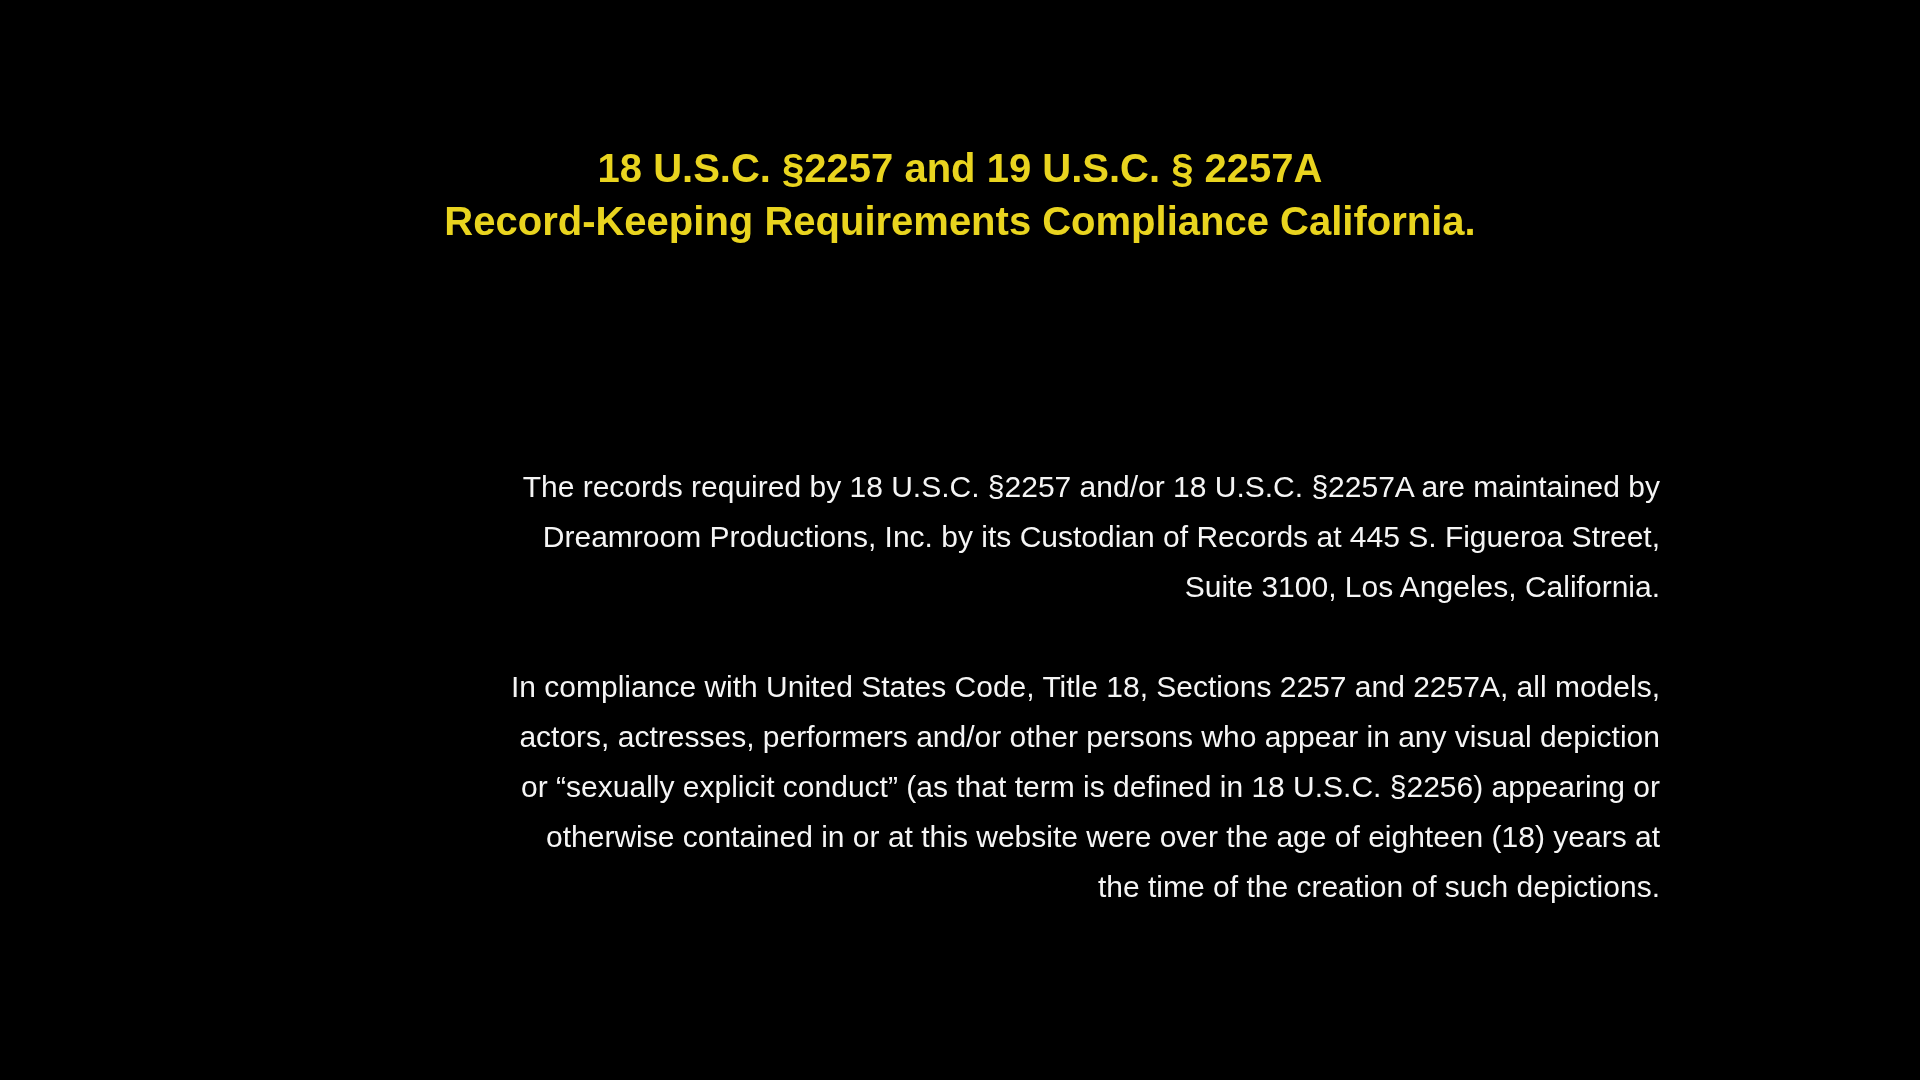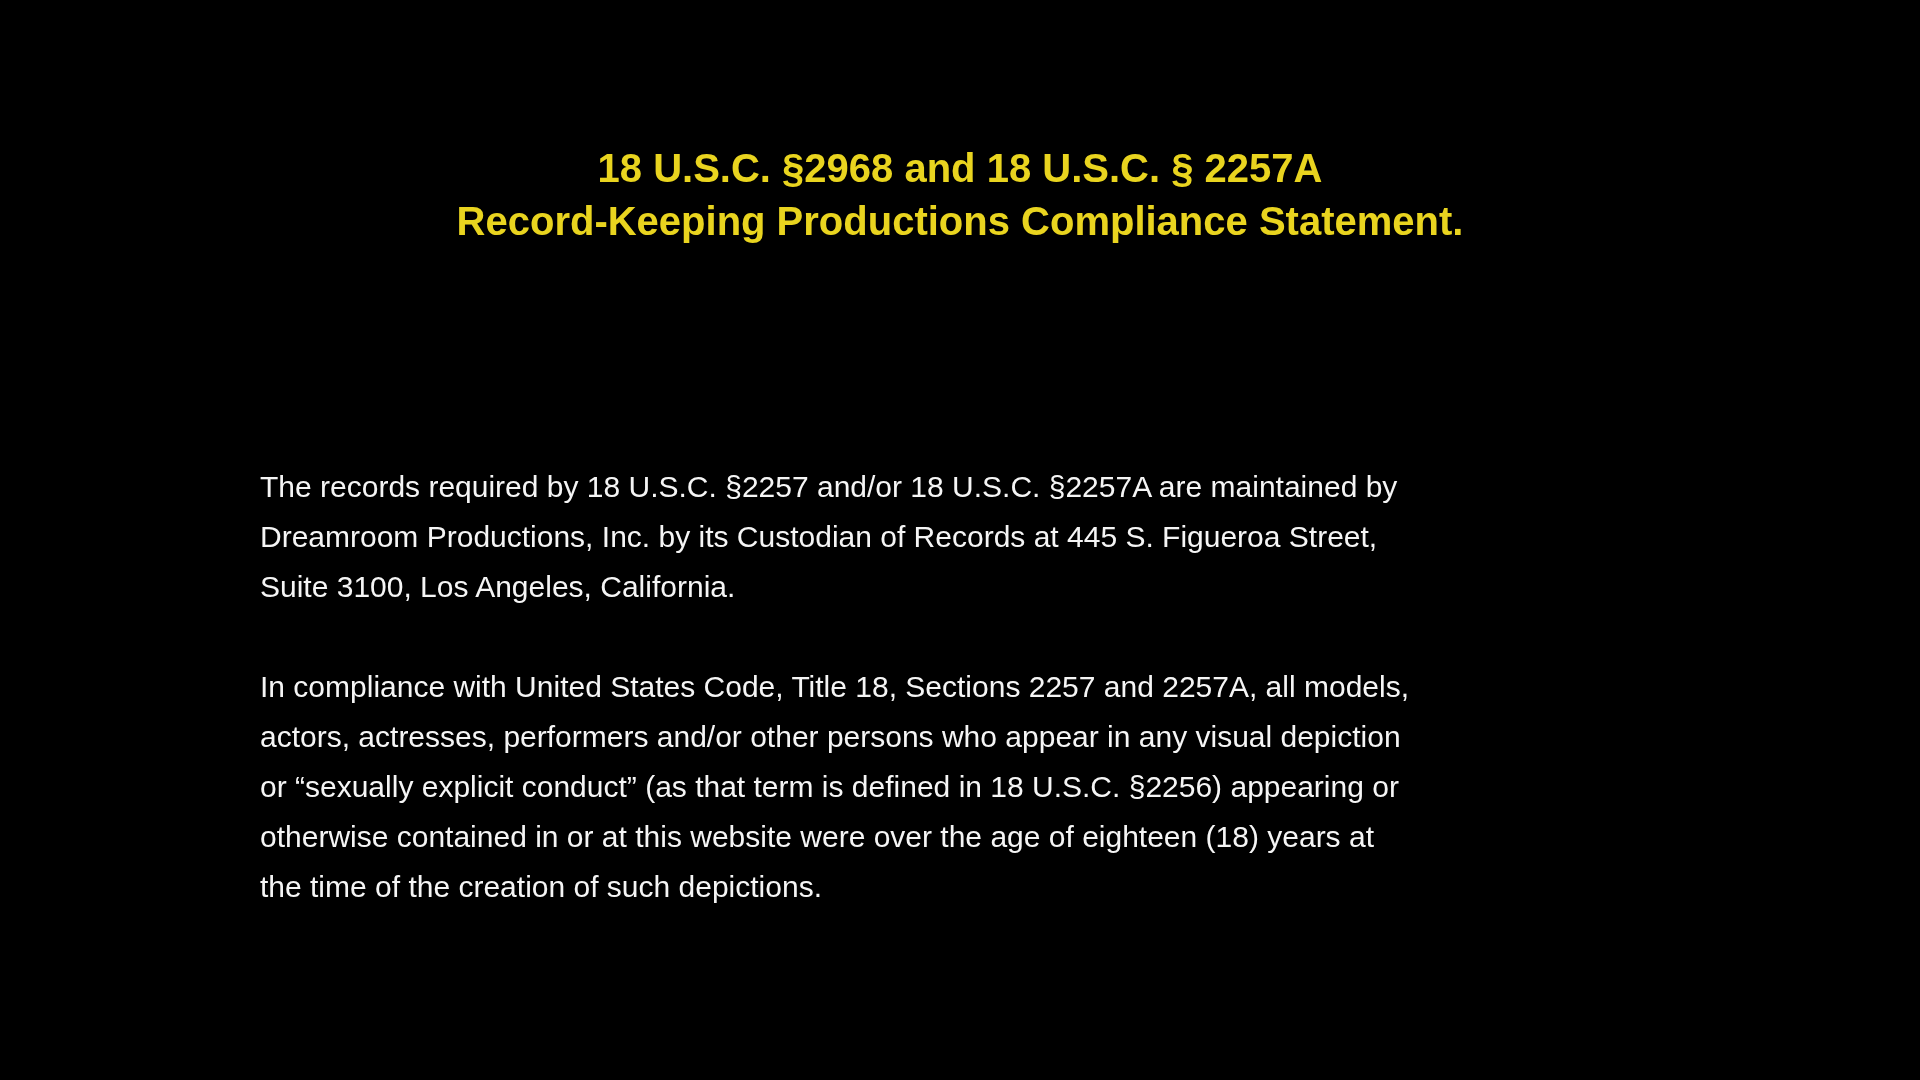--- a/index.html
+++ b/index.html
@@ -26,36 +26,36 @@
     font-weight: bold;
     font-size: 40px;
     line-height: 53px;
   }
   .heading-line {
     display: block;
   }
   .body-text {
     margin: 164px auto 0;
     width: 1400px;
-    text-align: left;
+    text-align: right;
     color: var(--text);
     font-size: 30px;
     line-height: 50px;
     white-space: pre-line;
   }
   .para + .para {
   }
 </style>
 </head>
 <body>
 
 <div class="page">
   <h1 class="heading">
-    <span class="heading-line">18 U.S.C. §2968 and 18 U.S.C. § 2257A</span>
-    <span class="heading-line">Record-Keeping Productions Compliance Statement.</span>
+    <span class="heading-line">18 U.S.C. §2257 and 19 U.S.C. § 2257A</span>
+    <span class="heading-line">Record-Keeping Requirements Compliance California.</span>
   </h1>
 
   <div class="body-text">
     <p class="para">The records required by 18 U.S.C. §2257 and/or 18 U.S.C. §2257A are maintained by
 Dreamroom Productions, Inc. by its Custodian of Records at 445 S. Figueroa Street,
 Suite 3100, Los Angeles, California.</p>
     <p class="para">In compliance with United States Code, Title 18, Sections 2257 and 2257A, all models,
 actors, actresses, performers and/or other persons who appear in any visual depiction
 or “sexually explicit conduct” (as that term is defined in 18 U.S.C. §2256) appearing or
 otherwise contained in or at this website were over the age of eighteen (18) years at

